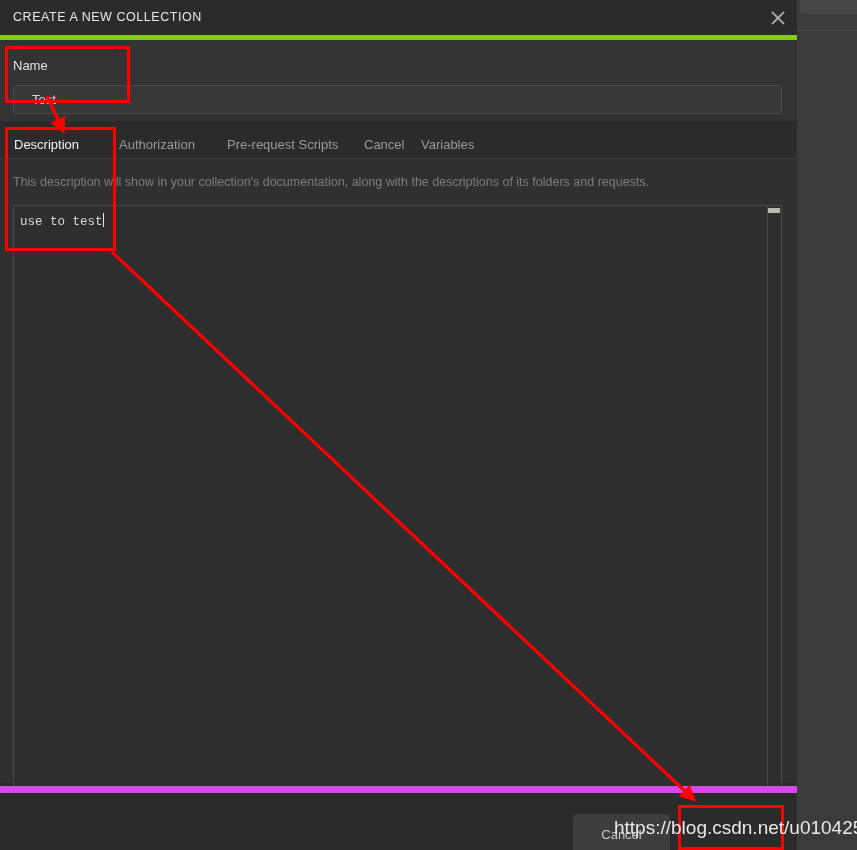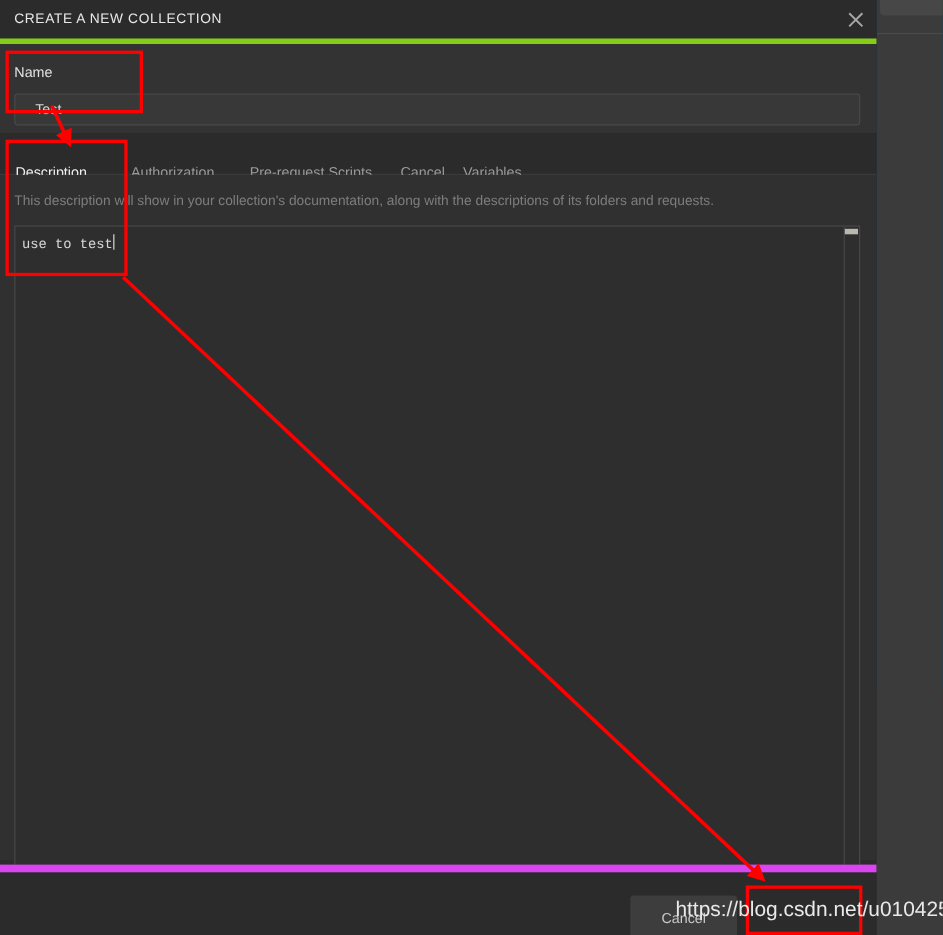--- a/index.html
+++ b/index.html
@@ -5,21 +5,21 @@
   * { box-sizing: border-box; margin: 0; padding: 0; }
   html, body {
     width: 857px; height: 850px;
     background: #3a3a3a;
     font-family: "Liberation Sans", sans-serif;
     overflow: hidden;
   }
   #app {
     position: relative;
     width: 857px; height: 628px;
-    background: #0c4a6e;
+    background: #be185d;
   }
 
   
   .bg-strip {
     position: absolute;
     left: 797px; top: 0; width: 60px; height: 850px;
     background: #3b3b3b;
   }
   .bg-pill {
     position: absolute;
@@ -82,21 +82,21 @@
   }
 
   
   .tabbar {
     position: absolute; left: 0; top: 121px;
     width: 797px; height: 38px;
     background: #2b2b2b;
     border-bottom: 1px solid #3d3d3d;
   }
   .tab {
-    position: absolute; top: 16px; height: 38px;
+    position: absolute; top: 4px; height: 38px;
     display: flex; align-items: center;
     font-size: 13px; color: #9a9a9a;
     cursor: pointer;
     white-space: nowrap;
   }
   .tab.active { color: #f0f0f0; }
   .tab.active::after {
     content: ""; position: absolute;
     left: 0; right: 0; bottom: 0; height: 3px;
     background: #f3814b;

